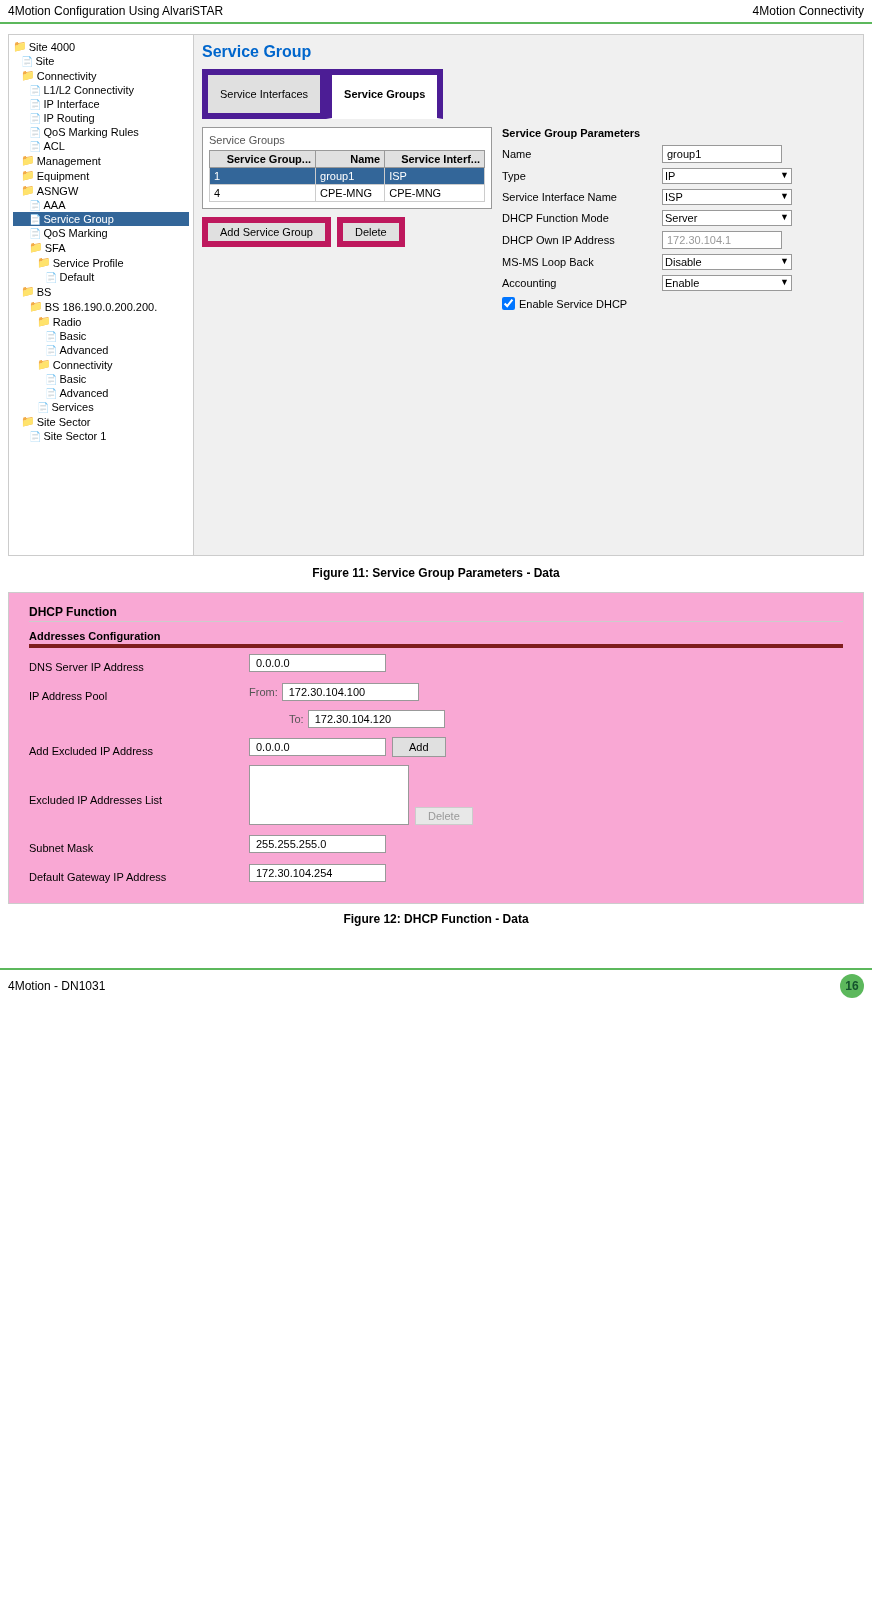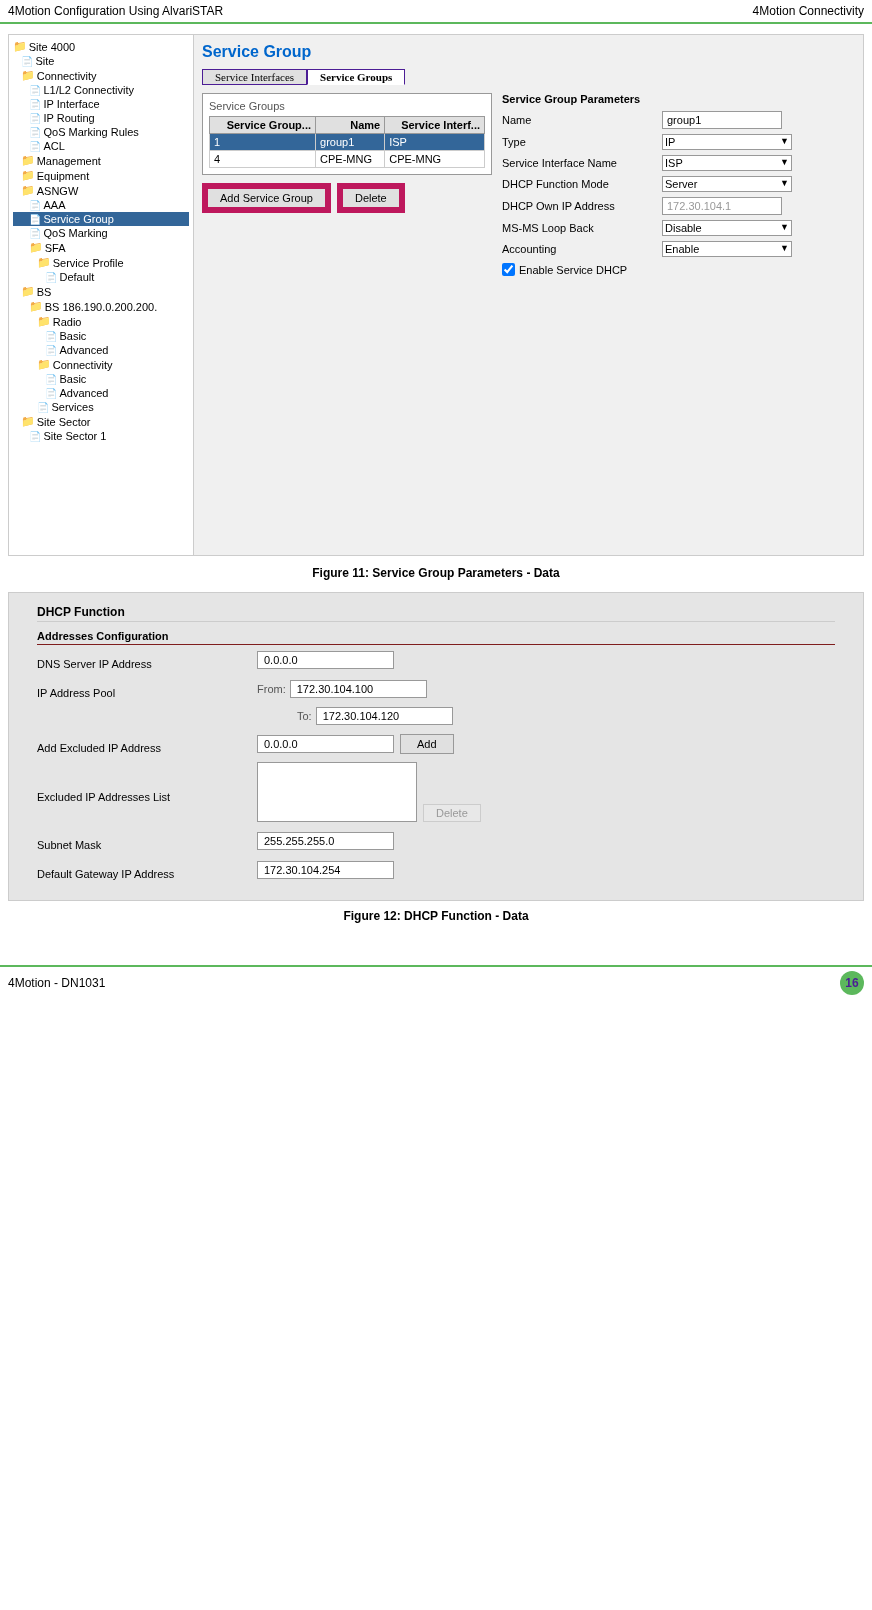--- a/index.html
+++ b/index.html
@@ -24,21 +24,21 @@
     .indent4 { padding-left: 32px; }
     .folder-icon { color: #d4a000; margin-right: 2px; font-size: 11px; }
     .file-icon { color: #666; margin-right: 2px; font-size: 10px; }
 
     
     .right-panel { flex: 1; padding: 8px; background: #f0f0f0; }
     .panel-title { color: #0066cc; font-size: 16px; font-weight: bold; margin-bottom: 8px; }
 
     
     .tabs { display: flex; margin-bottom: 8px; }
-    .tab { padding: 1px 12px; border: 1px solid #4c1d95; background: #e0e0e0; cursor: pointer; font-size: 11px; font-family: Liberation Serif, serif; }
+    .tab { padding: 13px 12px; border: 6px solid #4c1d95; background: #e0e0e0; cursor: pointer; font-size: 11px; }
     .tab.active { background: #fff; border-bottom: 1px solid #fff; font-weight: bold; }
 
     
     .service-groups-box { border: 1px solid #999; background: #fff; padding: 6px; margin-bottom: 8px; }
     .service-groups-label { font-size: 11px; color: #555; margin-bottom: 4px; }
 
     
     .sg-table { width: 100%; border-collapse: collapse; font-size: 11px; }
     .sg-table th { background: #e0e0e0; border: 1px solid #999; padding: 2px 4px; text-align: right; }
     .sg-table td { border: 1px solid #ccc; padding: 2px 4px; }
@@ -64,34 +64,34 @@
     .checkbox-row input { margin-right: 4px; }
 
     
     .button-row { display: flex; gap: 6px; margin-top: 8px; }
     .btn { padding: 3px 12px; border: 6px solid #be185d; background: #e0e0e0; cursor: pointer; font-size: 11px; }
 
     
     .figure-caption { text-align: center; font-weight: bold; font-size: 12px; margin: 6px 0 12px; }
 
     
-    .dhcp-figure { border: 1px solid #ccc; background: #e5e5e5; padding: 12px 28px; margin-bottom: 8px; }
+    .dhcp-figure { border: 1px solid #ccc; background: #f9a8d4; padding: 12px 20px; margin-bottom: 8px; }
     .dhcp-section-title { font-size: 12px; font-weight: bold; margin-bottom: 4px; border-bottom: 1px solid #ccc; padding-bottom: 2px; }
-    .dhcp-subsection-title { font-size: 11px; font-weight: bold; margin: 8px 0 4px; border-bottom: 1px solid #7f1d1d; padding-bottom: 2px; }
+    .dhcp-subsection-title { font-size: 11px; font-weight: bold; margin: 8px 0 4px; border-bottom: 4px solid #7f1d1d; padding-bottom: 2px; }
     .dhcp-row { display: flex; align-items: center; margin-bottom: 8px; font-size: 11px; }
     .dhcp-label { width: 220px; flex-shrink: 0; margin-top: 9px; }
     .dhcp-input { border: 1px solid #999; padding: 2px 6px; font-size: 11px; width: 137px; background: #fff; }
     .dhcp-btn { padding: 3px 16px; border: 1px solid #999; background: #e0e0e0; cursor: pointer; font-size: 11px; margin-left: 6px; }
     .dhcp-textarea { border: 1px solid #999; width: 160px; height: 60px; font-size: 11px; resize: none; }
     .dhcp-delete-btn { padding: 2px 12px; border: 1px solid #ccc; background: #e8e8e8; cursor: pointer; font-size: 11px; color: #999; margin-left: 6px; }
 
     
     .page-footer { display: flex; justify-content: space-between; align-items: center; padding: 4px 8px; border-top: 2px solid #5cb85c; margin-top: 20px; }
     .footer-text { font-size: 12px; }
-    .page-number { background: #5cb85c; color: #4c1d95; border-radius: 50%; width: 24px; height: 24px; display: flex; align-items: center; justify-content: center; font-size: 12px; font-weight: bold; }
+    .page-number { background: #5cb85c; color: #14532d; border-radius: 50%; width: 24px; height: 24px; display: flex; align-items: center; justify-content: center; font-size: 12px; font-weight: bold; }
 
     .from-label { margin-right: 4px; color: #555; }
     .to-label { margin-right: 4px; color: #555; }
   </style>
 </head>
 <body>
 
 <div class="page-header">
   <span>4Motion Configuration Using AlvariSTAR</span>
   <span>4Motion Connectivity</span>

